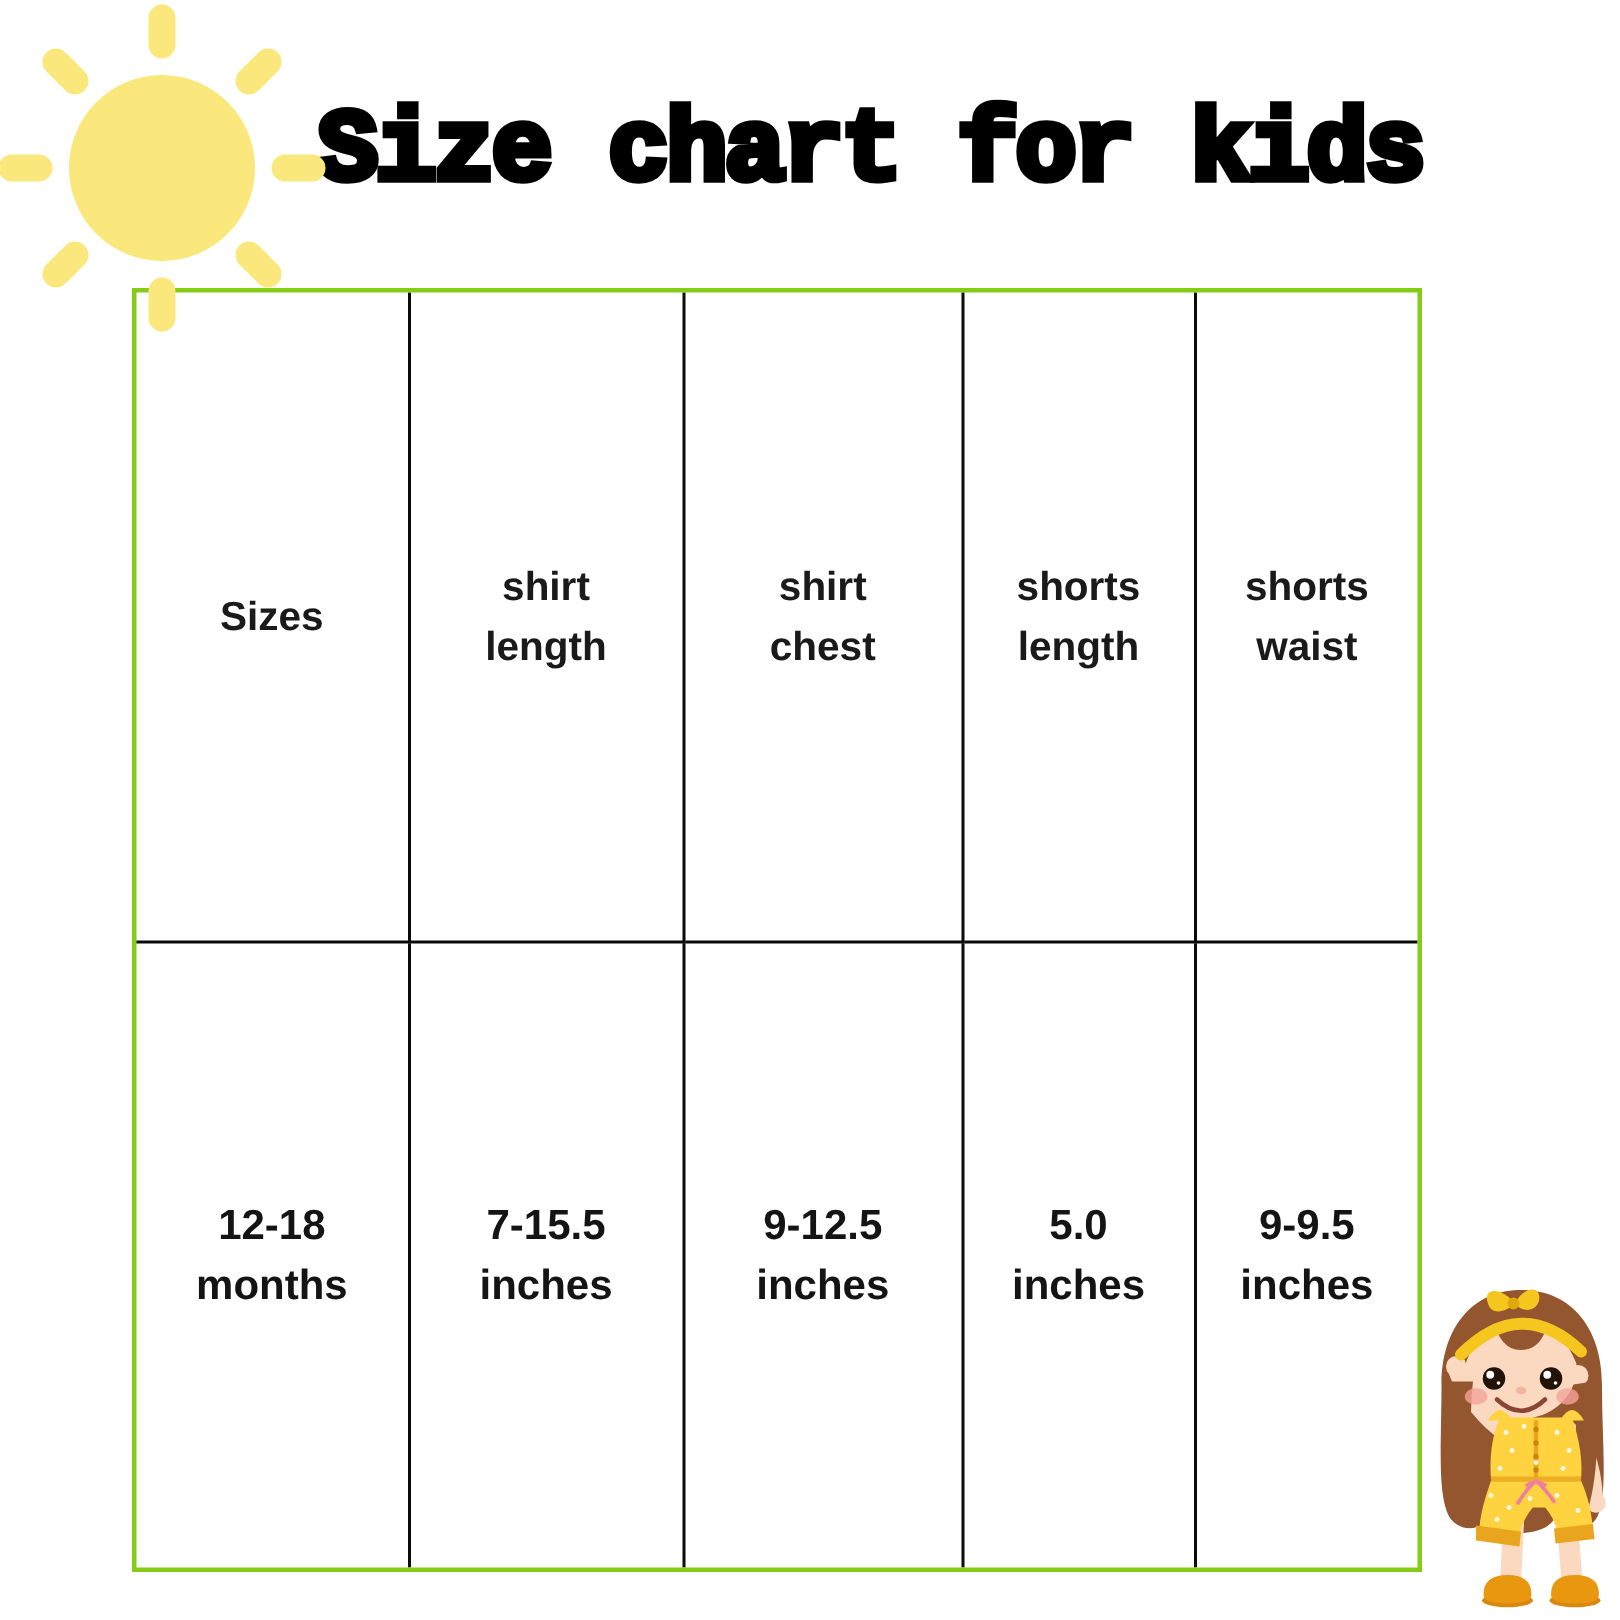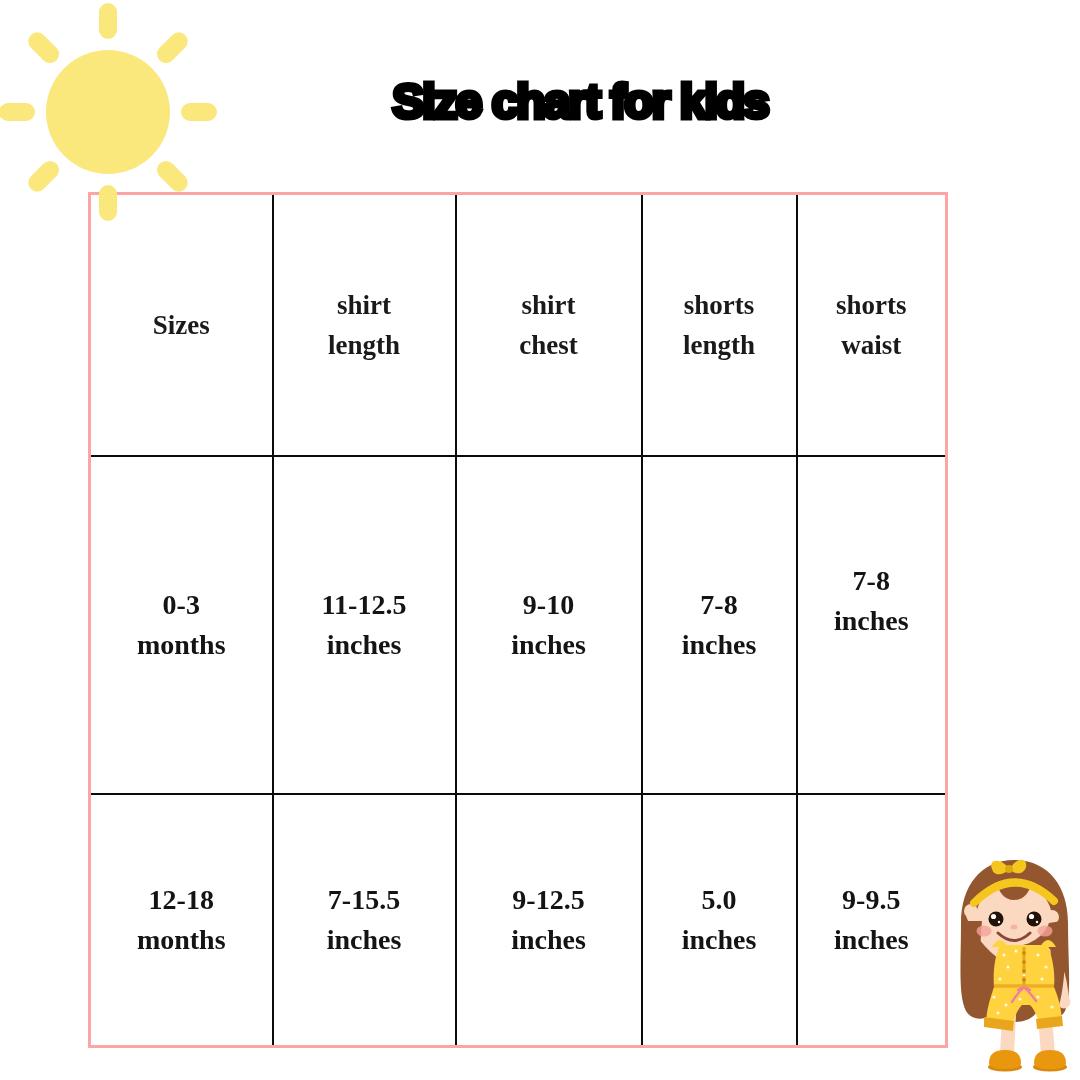--- a/index.html
+++ b/index.html
@@ -9,23 +9,23 @@
     position: relative;
     overflow: hidden;
     font-family: "Liberation Sans", sans-serif;
     color: #141414;
   }
   
   .title {
     position: absolute;
     left: 150px; top: 66px; width: 860px;
     text-align: center;
-    font-family: Liberation Sans, sans-serif;
+    font-family: Liberation Mono, monospace;
     font-weight: bold;
-    font-size: 48px;
+    font-size: 68px;
     line-height: 72px;
     letter-spacing: -2px;
     color: #000;
     -webkit-text-stroke: 5px #000;
     text-shadow: 0 0 1.5px #000;
     z-index: 15;
   }
   
   .sun {
     position: absolute;
@@ -43,21 +43,21 @@
     background: #ffffff;
     z-index: 10;
   }
   .size-table td {
     border: 2.6px solid #0b0b0b;
     text-align: center;
     vertical-align: middle;
     white-space: pre-line;
     padding: 0;
   }
-  .size-table { border: 3px solid #fca5a5; font-family: Liberation Serif, serif; }
+  .size-table { border: 3px solid #84cc16; }
   td.hd {
     font-size: 27px;
     font-weight: 600;
     line-height: 40px;
     color: #1a1a1a;
   }
   td.cell {
     font-size: 28px;
     font-weight: 700;
     line-height: 40px;
@@ -103,32 +103,20 @@
       <tr style="height:130px">
     <td class="hd">Sizes</td>
     <td class="hd">shirt
 length</td>
     <td class="hd">shirt
 chest</td>
     <td class="hd">shorts
 length</td>
     <td class="hd">shorts
 waist</td>
-  </tr>
-  <tr style="height:168px">
-    <td class="cell">0-3
-months</td>
-    <td class="cell">11-12.5
-inches</td>
-    <td class="cell">9-10
-inches</td>
-    <td class="cell">7-8
-inches</td>
-    <td class="cell up">7-8
-inches</td>
   </tr>
   <tr style="height:125px">
     <td class="cell">12-18
 months</td>
     <td class="cell">7-15.5
 inches</td>
     <td class="cell">9-12.5
 inches</td>
     <td class="cell">5.0
 inches</td>

